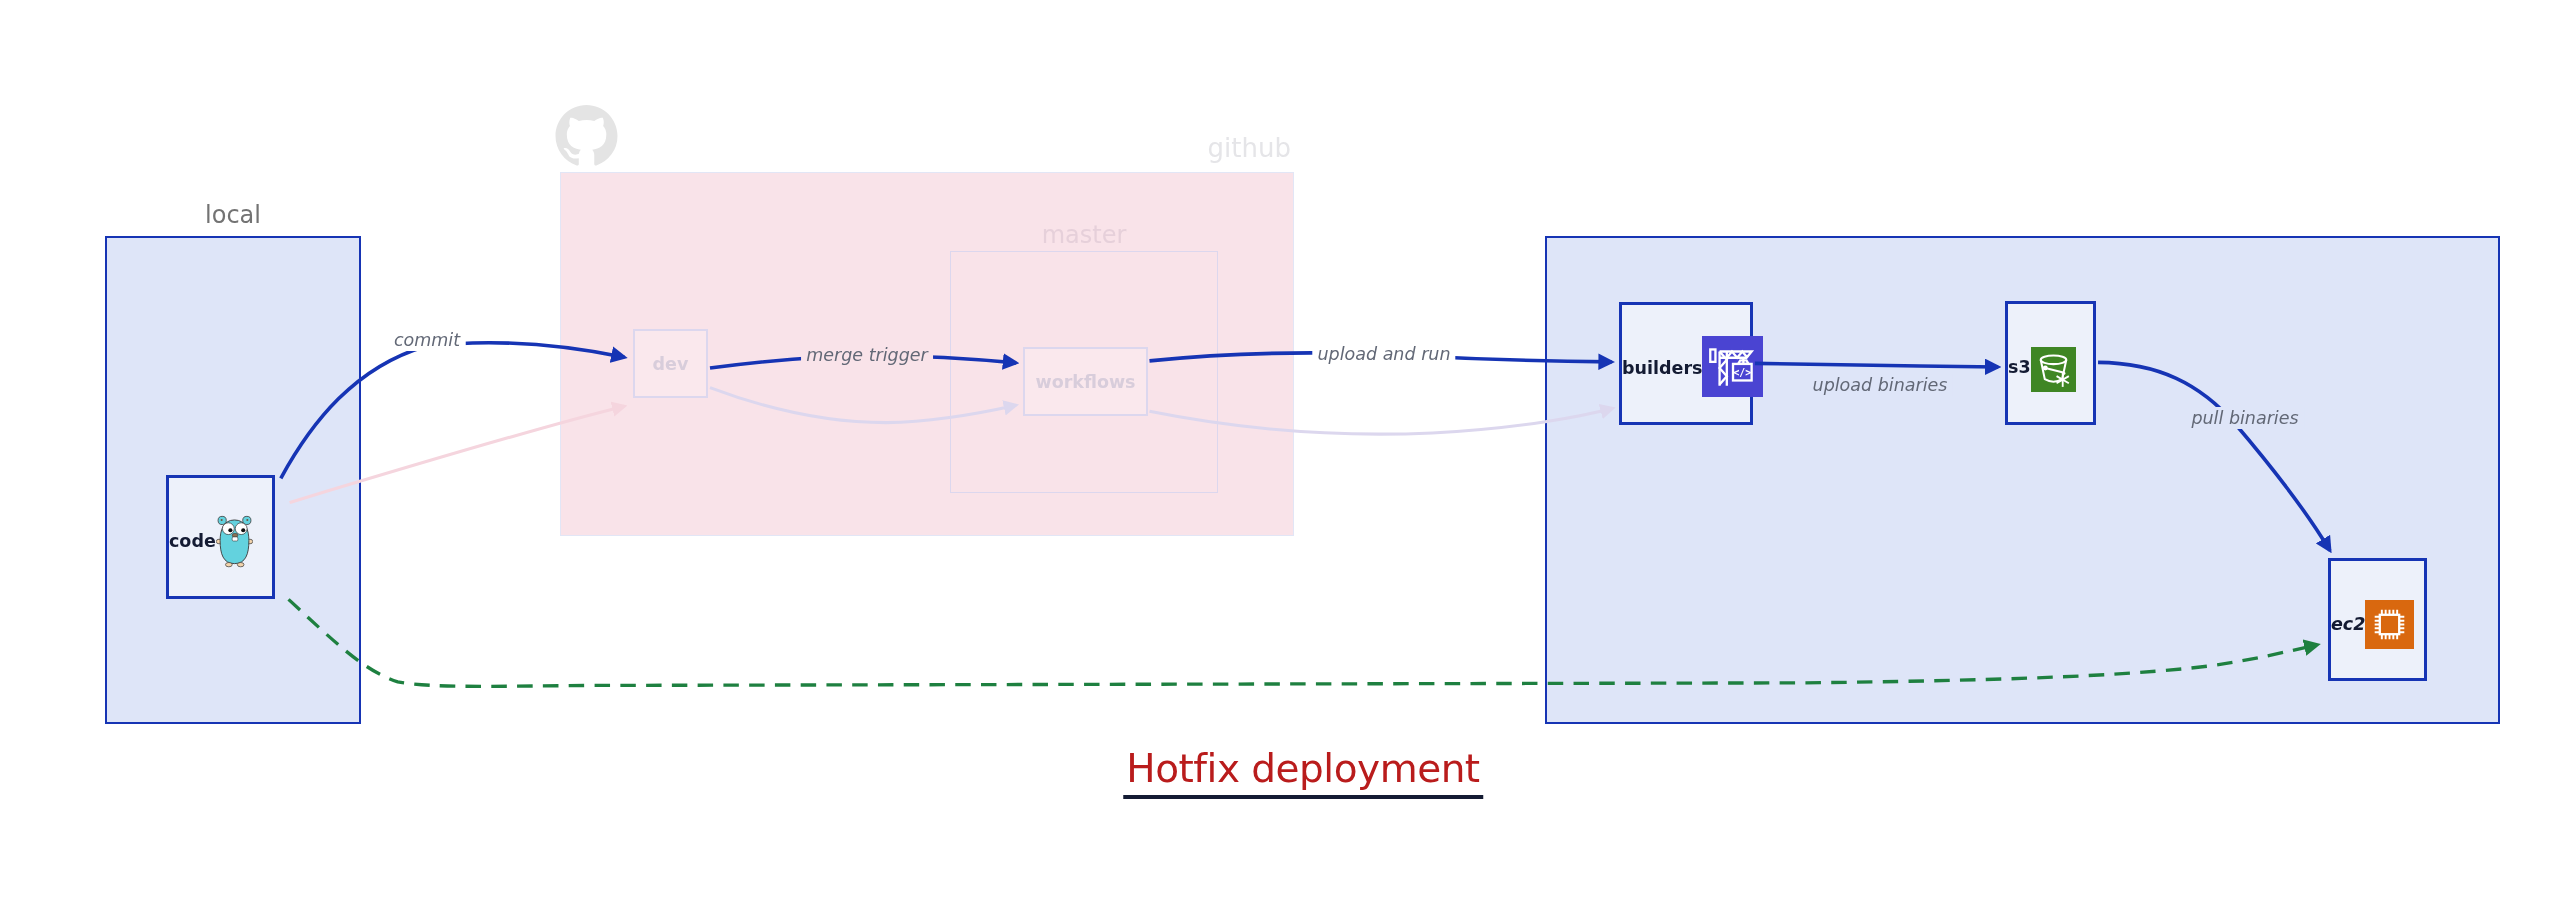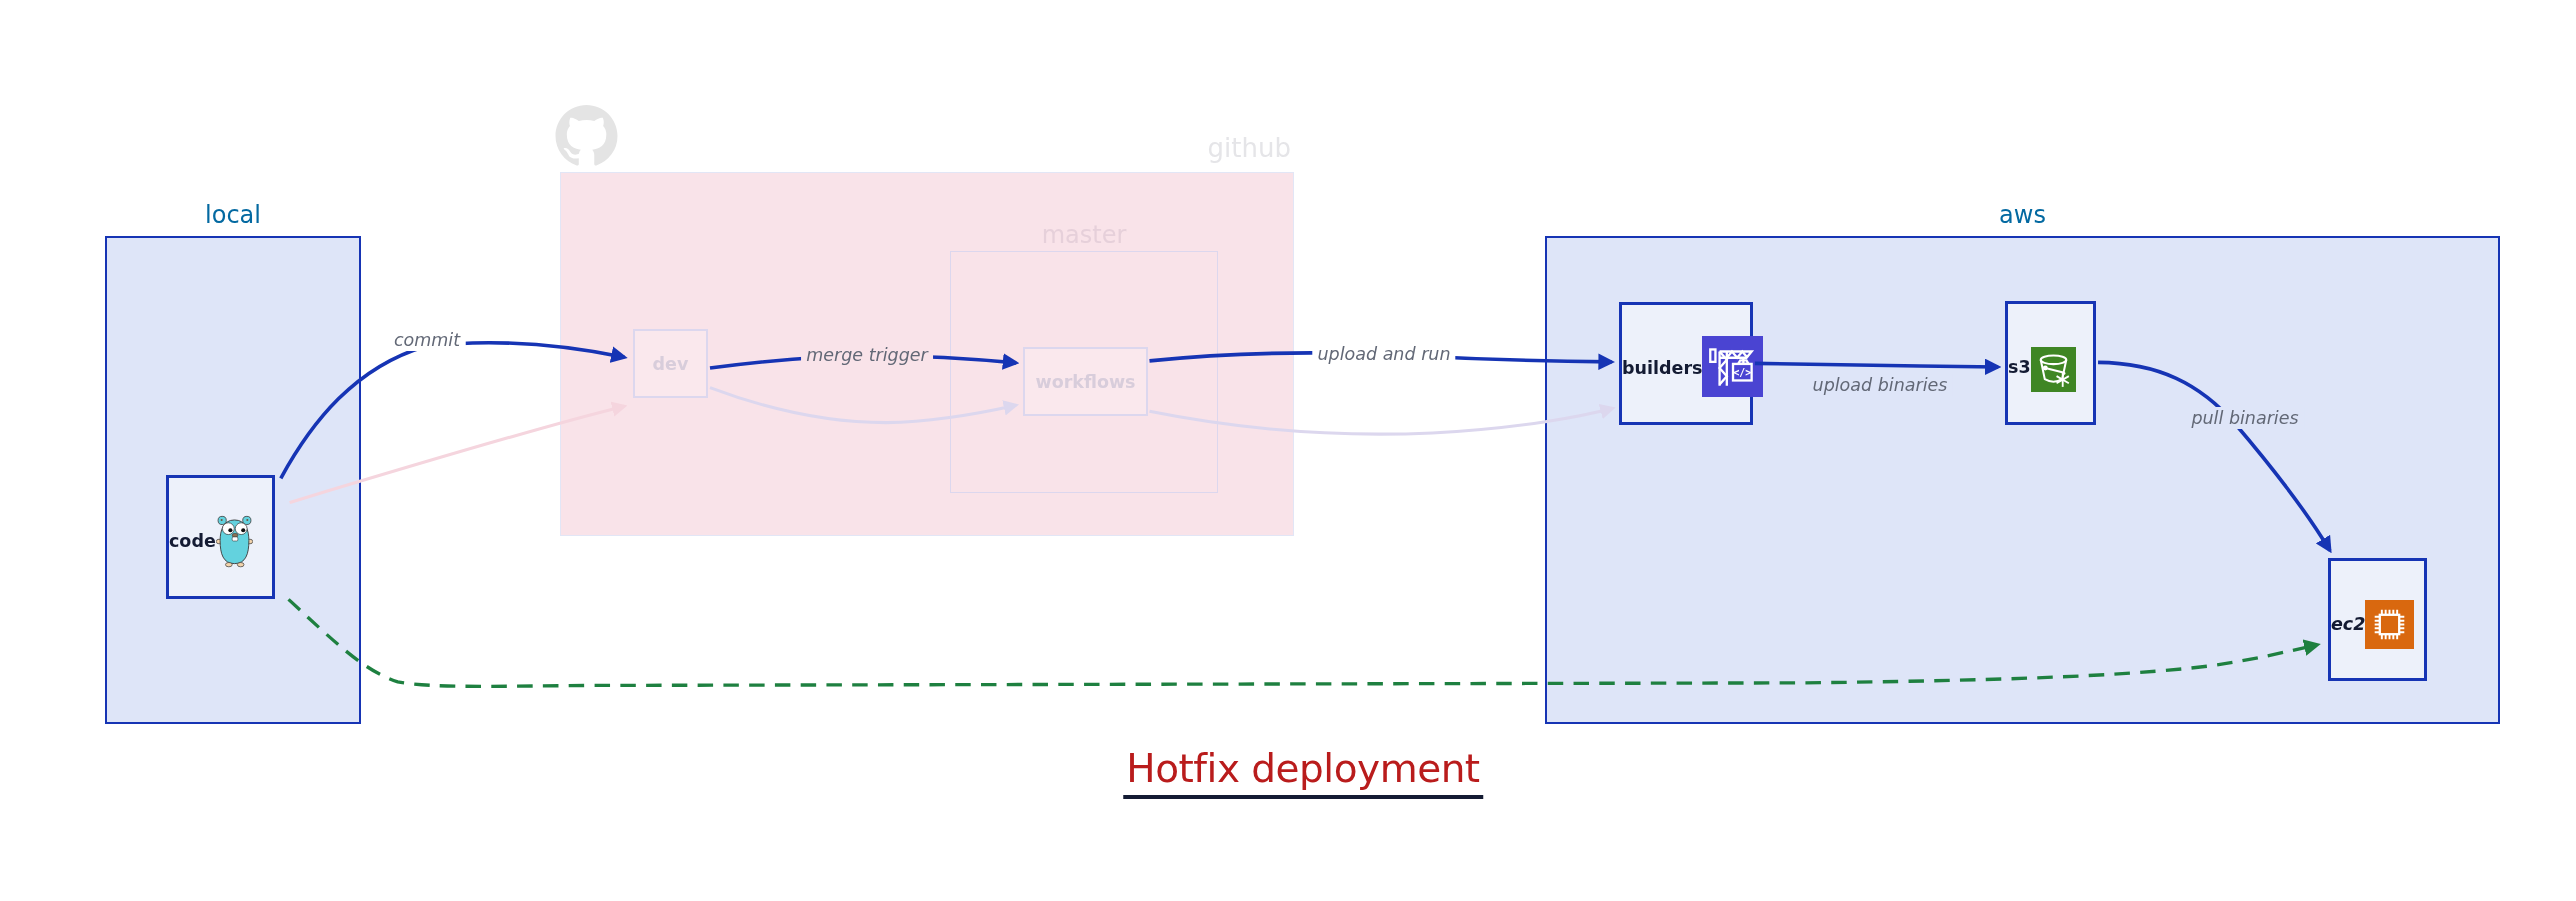--- a/index.html
+++ b/index.html
@@ -2,21 +2,21 @@
 <html style="font-size:8.2px"><head>
 <meta charset="utf-8">
 <style>
   html,body{margin:0;padding:0;background:#ffffff;}
   body{width:2604px;height:902px;overflow:hidden;font-family:"DejaVu Sans","Liberation Sans",sans-serif;}
   .canvas{position:relative;width:2604px;height:902px;background:#ffffff;}
 
   .group-box{position:absolute;box-sizing:border-box;}
   .group-blue{background:#dee5f8;border:2.6px solid #1634b4;}
   .group-pink{background:#f9e3e9;border:1.5px solid #e2e6f6;}
-  .group-label{position:absolute;font-size:24px;color:#0369a1;text-align:center;white-space:nowrap;}
+  .group-label{position:absolute;font-size:24px;color:#737373;text-align:center;white-space:nowrap;}
   .master-label{color:#e6d0da;}
 
   .node{position:absolute;box-sizing:border-box;background:#edf1fa;border:3.1px solid #1634b4;
         display:flex;flex-direction:row;align-items:center;}
   .node-label{font-size:17.5px;font-weight:700;color:#141b33;margin-top:8.2px;white-space:nowrap;}
   .node.faded{background:rgba(255,255,255,0.18);border:2.6px solid #dcd7ee;justify-content:center;}
   .node.faded .node-label{color:#d8cddb;margin-top:0;font-size:17.5px;}
 
   .icon-tile{margin-top:7.2px;display:flex;align-items:center;justify-content:center;}
 
@@ -44,21 +44,20 @@
     <svg width="63" height="62" viewBox="0 0 16 16">
       <path fill="#e4e4e4" d="M8 0C3.58 0 0 3.58 0 8c0 3.54 2.29 6.53 5.47 7.59.4.07.55-.17.55-.38 0-.19-.01-.82-.01-1.49-2.01.37-2.53-.49-2.69-.94-.09-.23-.48-.94-.82-1.13-.28-.15-.68-.52-.01-.53.63-.01 1.08.58 1.23.82.72 1.21 1.87.87 2.33.66.07-.52.28-.87.51-1.07-1.78-.2-3.64-.89-3.64-3.95 0-.87.31-1.59.82-2.15-.08-.2-.36-1.02.08-2.12 0 0 .67-.21 2.2.82.64-.18 1.32-.27 2-.27s1.36.09 2 .27c1.53-1.04 2.2-.82 2.2-.82.44 1.1.16 1.92.08 2.12.51.56.82 1.27.82 2.15 0 3.07-1.87 3.75-3.65 3.95.29.25.54.73.54 1.48 0 1.07-.01 1.93-.01 2.2 0 .21.15.46.55.38A8.01 8.01 0 0 0 16 8c0-4.42-3.58-8-8-8z"></path>
     </svg>
   </div>
   <div class="github-label">github</div>
   <div class="group-box group-pink" style="left:560px;top:172px;width:734px;height:364px;"></div>
 
   <div class="group-label master-label" style="left:950px;top:221px;width:268px;">master</div>
   <div class="group-box" style="left:950px;top:251px;width:268px;height:242px;border:1.5px solid #dcd7ee;"></div>
 
-  <div class="group-label" style="left:1545px;top:201px;width:955px;">aws</div>
   <div class="group-box group-blue" style="left:1545px;top:236px;width:955px;height:488px;"></div>
 
   <div class="node" style="left:166px;top:475px;width:109px;height:124px;">
     <div class="node-label">code</div>
     <div class="icon-tile">
       <svg width="37" height="55" viewBox="0 0 72 104">
         <ellipse cx="12" cy="13" rx="8" ry="8" fill="#63d2de" stroke="#3e3e3e" stroke-width="1.6"></ellipse>
         <ellipse cx="60" cy="13" rx="8" ry="8" fill="#63d2de" stroke="#3e3e3e" stroke-width="1.6"></ellipse>
         <circle cx="11" cy="12" r="2" fill="#6b5640"></circle>
           <circle cx="61" cy="12" r="2" fill="#6b5640"></circle>

